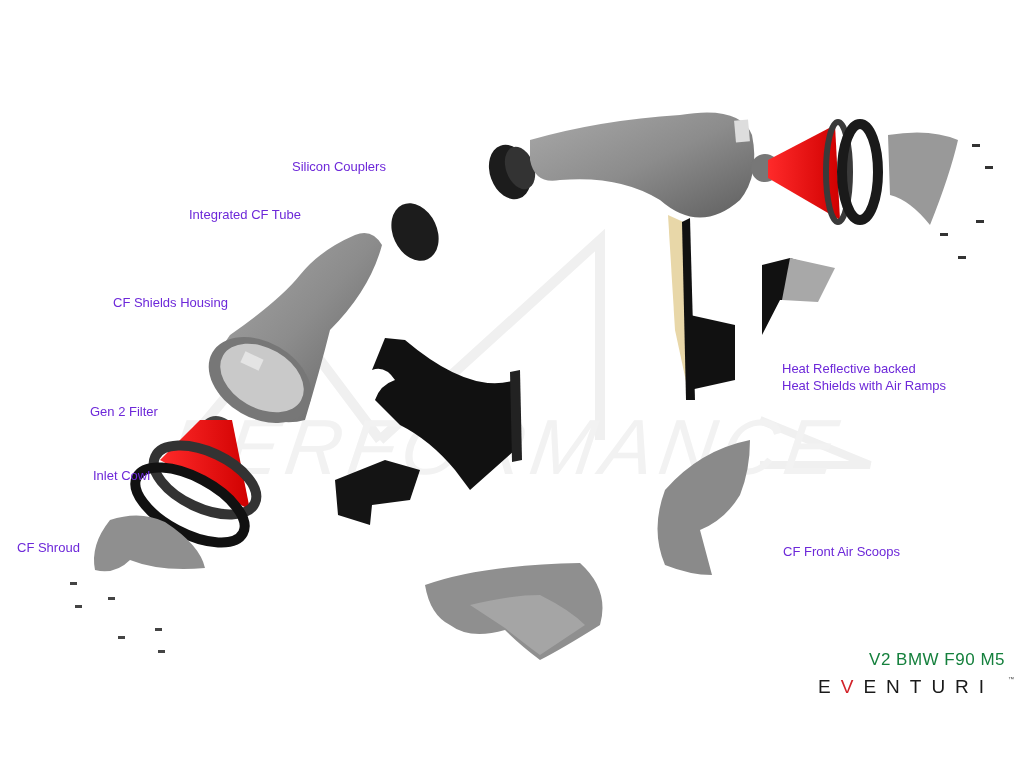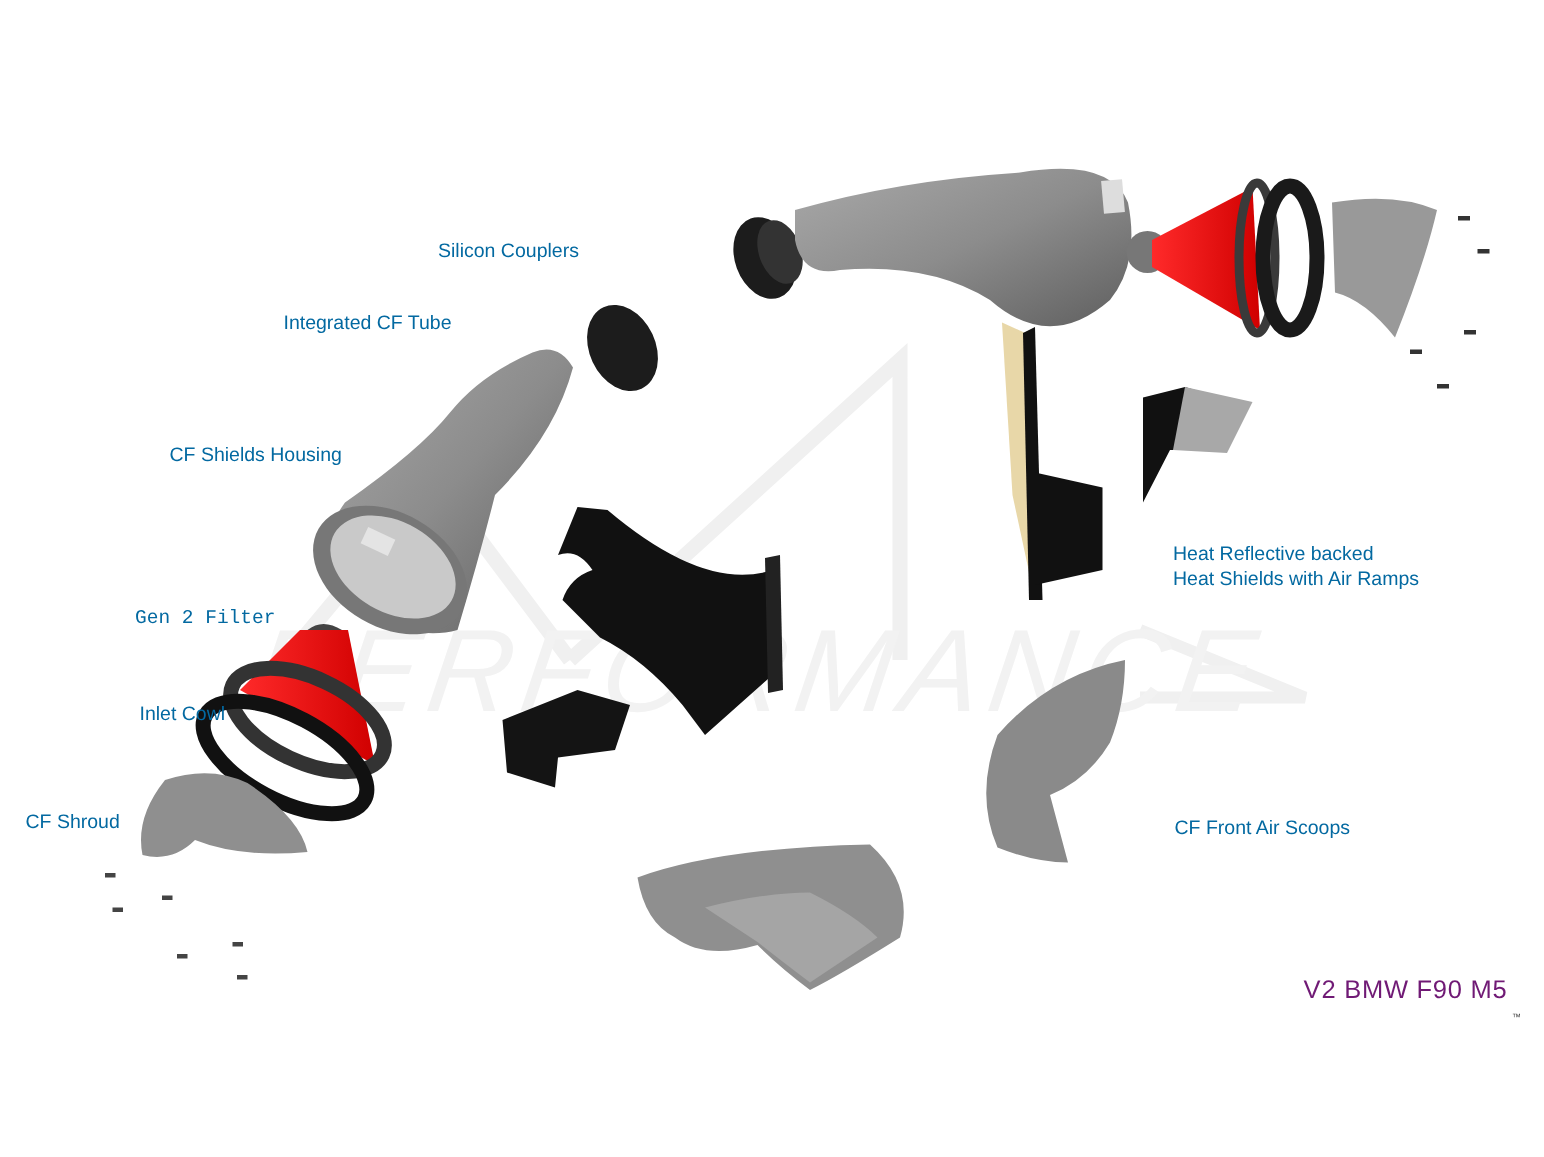--- a/index.html
+++ b/index.html
@@ -1,22 +1,22 @@
 <!DOCTYPE html>
 <html><head>
 <meta charset="utf-8">
 <style>
   * { margin:0; padding:0; box-sizing:border-box; }
   html, body { width:1029px; height:771px; background:#ffffff; overflow:hidden; }
   body { position:relative; font-family:"Liberation Sans", sans-serif; color:#111; }
   .stage { position:absolute; left:0; top:0; width:1029px; height:771px; }
-  .label { position:absolute; font-size:13px; line-height:17px; color:#0369a1; white-space:nowrap;text-align:center; }
+  .label { position:absolute; font-size:13px; line-height:17px; color:#6d28d9; white-space:nowrap;text-align:center; }
   .wm-text { position:absolute; left:170px; top:402px; font-family:"Liberation Sans", sans-serif; font-style:italic;
              font-size:78px; letter-spacing:6px; color:#f2f2f2; font-weight:400; transform:skewX(-8deg); }
-  .title { position:absolute; right:24px; top:650px; font-size:17px; color:#701a75; letter-spacing:0.5px; }
+  .title { position:absolute; right:24px; top:650px; font-size:17px; color:#15803d; letter-spacing:0.5px; }
   .brand { position:absolute; left:818px; top:676px; font-size:19px; letter-spacing:10px; color:#1a1a1a; }
   .brand .v { color:#d2232a; }
   .tm { position:absolute; left:1008px; top:676px; font-size:6px; color:#444; }
   svg { position:absolute; left:0; top:0; }
 </style>
 </head>
 <body>
 
 <div class="stage">
 
@@ -121,22 +121,23 @@
     </g>
     <g>
       <path d="M425,585 Q480,565 580,563 Q610,590 600,625 Q560,650 540,660 Q520,645 505,630 Q470,640 450,625 Q430,615 425,585 Z" fill="#8f8f8f"></path>
       <path d="M470,605 Q510,595 540,595 Q570,610 585,625 Q555,645 540,655 Q520,640 505,628 Z" fill="#a5a5a5"></path>
     </g>
   </svg>
 
   <div class="label" style="left:292px;top:158px;">Silicon Couplers</div>
   <div class="label" style="left:189px;top:206px;">Integrated CF Tube</div>
   <div class="label" style="left:113px;top:294px;">CF Shields Housing</div>
-  <div class="label" style="left:90px;top:403px;font-family:Liberation Mono, monospace;">Gen 2 Filter</div>
+  <div class="label" style="left:90px;top:403px;">Gen 2 Filter</div>
   <div class="label" style="left:49px;top:467px;margin-left:44px;">Inlet Cowl</div>
   <div class="label" style="left:17px;top:519px;margin-top:20px;">CF Shroud</div>
   <div class="label" style="left:782px;top:360px;">Heat Reflective backed</div>
   <div class="label" style="left:782px;top:377px;">Heat Shields with Air Ramps</div>
   <div class="label" style="left:783px;top:543px;">CF Front Air Scoops</div>
 
   <div class="title">V2 BMW F90 M5</div>
+  <div class="brand"><span>E</span><span class="v">V</span><span>ENTURI</span></div>
   <div class="tm">™</div>
 </div>
 
 </body></html>

